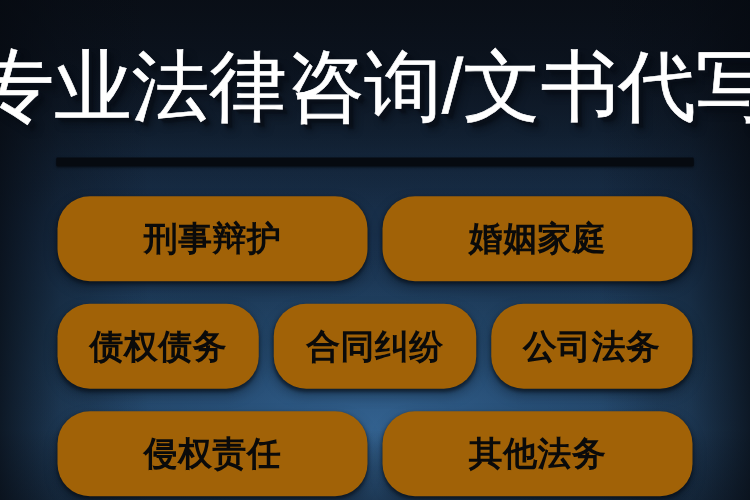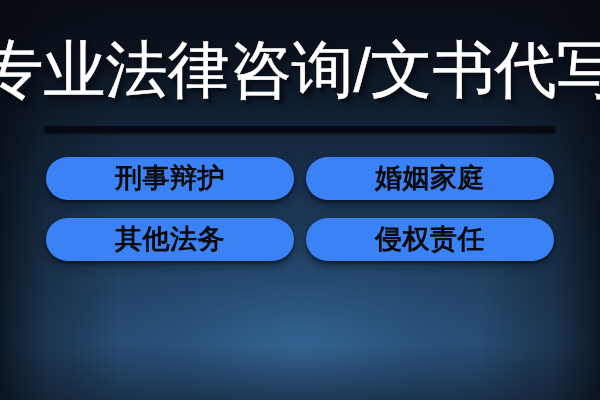--- a/index.html
+++ b/index.html
@@ -139,23 +139,23 @@
     flex-direction: column;
     gap: 18px;
   }
   .row {
     display: flex;
     justify-content: space-between;
     gap: 12px;
   }
   .pill {
     flex: 1 1 0;
-    height: 43px;
+    height: 68px;
     border-radius: 26px;
-    background: #3b82f6;
+    background: #a16207;
     color: #0a0a0a;
     display: flex;
     align-items: center;
     justify-content: center;
     font-size: 27px;
     font-weight: 700;
     line-height: 1;
     letter-spacing: 0.5px;
     white-space: nowrap;
     box-shadow:
@@ -183,25 +183,36 @@
 
       <div class="row">
         <div class="pill">
           <span>刑事辩护</span>
         </div>
         <div class="pill">
           <span>婚姻家庭</span>
         </div>
       </div>
 
-
       <div class="row">
         <div class="pill">
+          <span>债权债务</span>
+        </div>
+        <div class="pill">
+          <span>合同纠纷</span>
+        </div>
+        <div class="pill">
+          <span>公司法务</span>
+        </div>
+      </div>
+
+      <div class="row">
+        <div class="pill">
+          <span>侵权责任</span>
+        </div>
+        <div class="pill">
           <span>其他法务</span>
-        </div>
-        <div class="pill">
-          <span>侵权责任</span>
         </div>
       </div>
 
     </div>
   </div>
 </div>
 
 </body></html>

